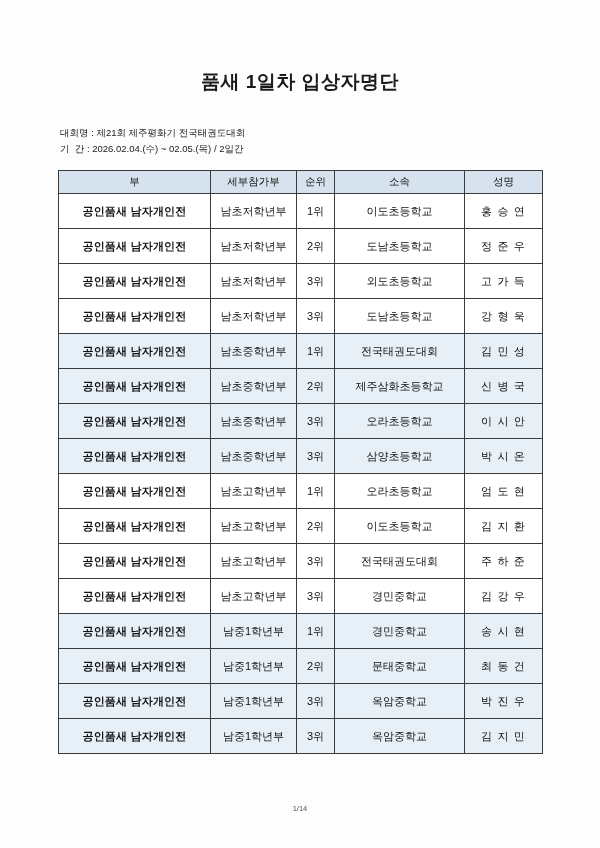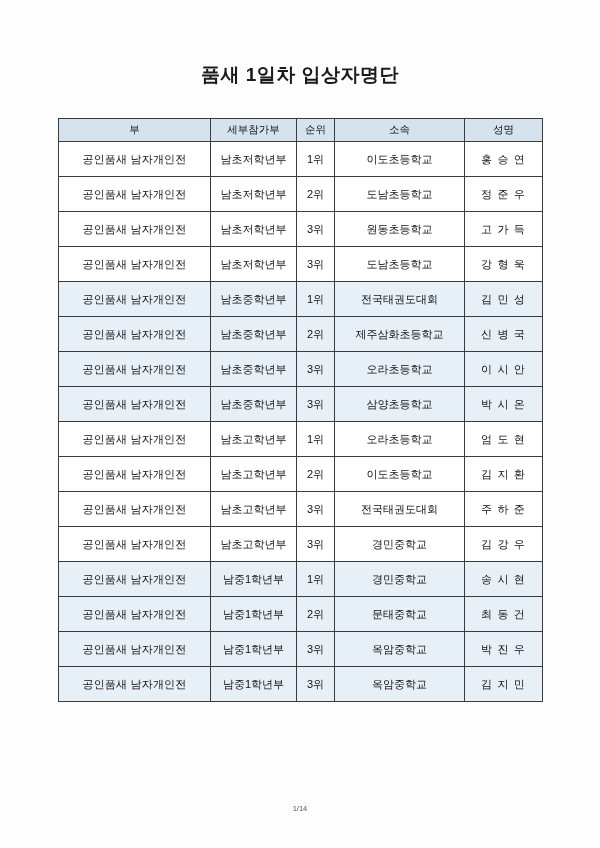--- a/index.html
+++ b/index.html
@@ -20,21 +20,21 @@
     left: 0; top: 0;
     width: 600px;
     height: 848px;
     background: #fdfdfd;
   }
   .title {
     text-align: center;
     font-size: 19px;
     font-weight: bold;
     letter-spacing: 0.5px;
-    margin: 4px;
+    margin: 11px;
     padding-top: 58px;
     color: #1a1a1a;
   }
   .meta {
     margin: 30px 0 0 60px;
     font-size: 9.5px;
     line-height: 1.65;
     color: #1a1a1a;
   }
   .meta div {
@@ -69,40 +69,42 @@
   col.c-sub { width: 86px; }
   col.c-rank { width: 38px; }
   col.c-org { width: 130px; }
   col.c-name { width: 78px; }
   tr.band td {
     background: #e8f0f7;
   }
   tr.plain td {
     background: #ffffff;
   }
-  .cell-div { letter-spacing: 0.2px; }
+  .cell-div { letter-spacing: 0.2px; font-weight: bold; }
   .cell-name { letter-spacing: 1.2px; }
   .footer {
     position: absolute;
     left: 0;
     width: 600px;
     top: 804px;
     text-align: center;
     font-size: 7.5px;
     color: #555555;
   }
 </style>
 </head>
 <body>
 
 <div class="page">
 
   <h1 class="title">품새 1일차 입상자명단</h1>
 
   <div class="meta">
+    <div>대회명 : 제21회 제주평화기 전국태권도대회</div>
+    <div>기  간 : 2026.02.04.(수) ~ 02.05.(목) / 2일간</div>
   </div>
 
   <div class="table-wrap">
     <table class="award">
       <colgroup>
         <col class="c-div">
           <col class="c-sub">
           <col class="c-rank">
           <col class="c-org">
           <col class="c-name">
@@ -128,21 +130,21 @@
             <td class="cell-div">공인품새  남자개인전</td>
             <td>남초저학년부</td>
             <td>2위</td>
             <td>도남초등학교</td>
             <td class="cell-name">정 준 우</td>
           </tr>
           <tr class="plain">
             <td class="cell-div">공인품새  남자개인전</td>
             <td>남초저학년부</td>
             <td>3위</td>
-            <td>원동초등학교</td>
+            <td>외도초등학교</td>
             <td class="cell-name">고 가 득</td>
           </tr>
           <tr class="plain">
             <td class="cell-div">공인품새  남자개인전</td>
             <td>남초저학년부</td>
             <td>3위</td>
             <td>도남초등학교</td>
             <td class="cell-name">강 형 욱</td>
           </tr>
           <tr class="band">

